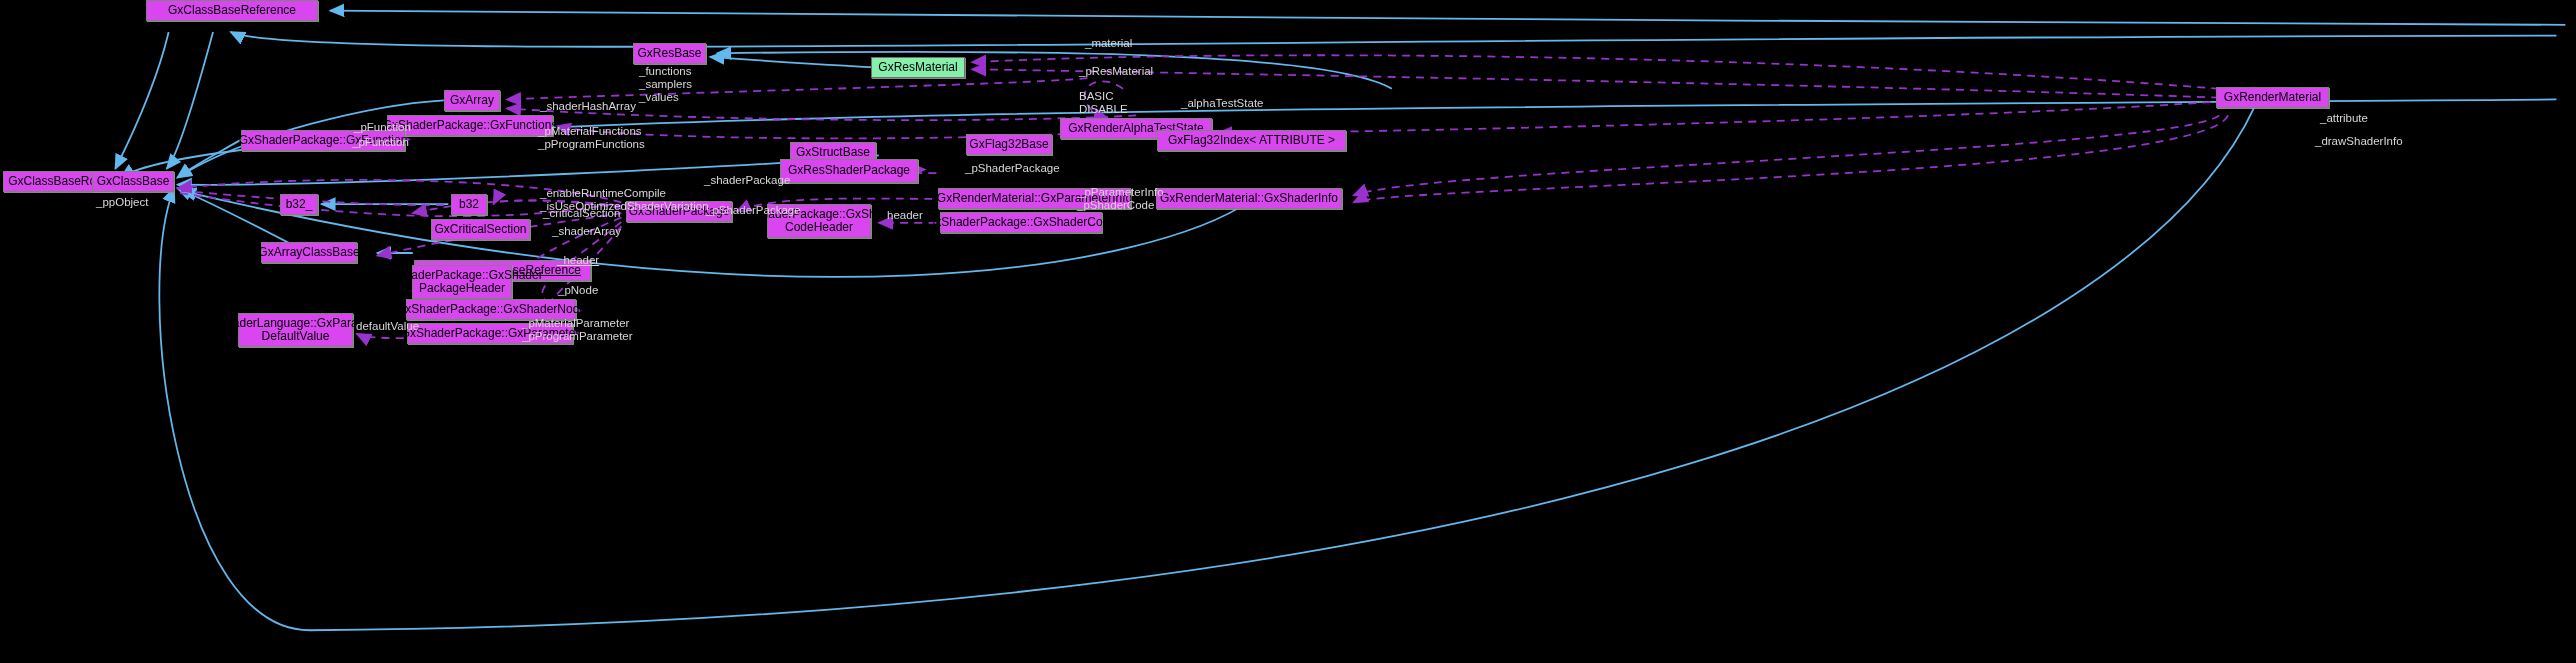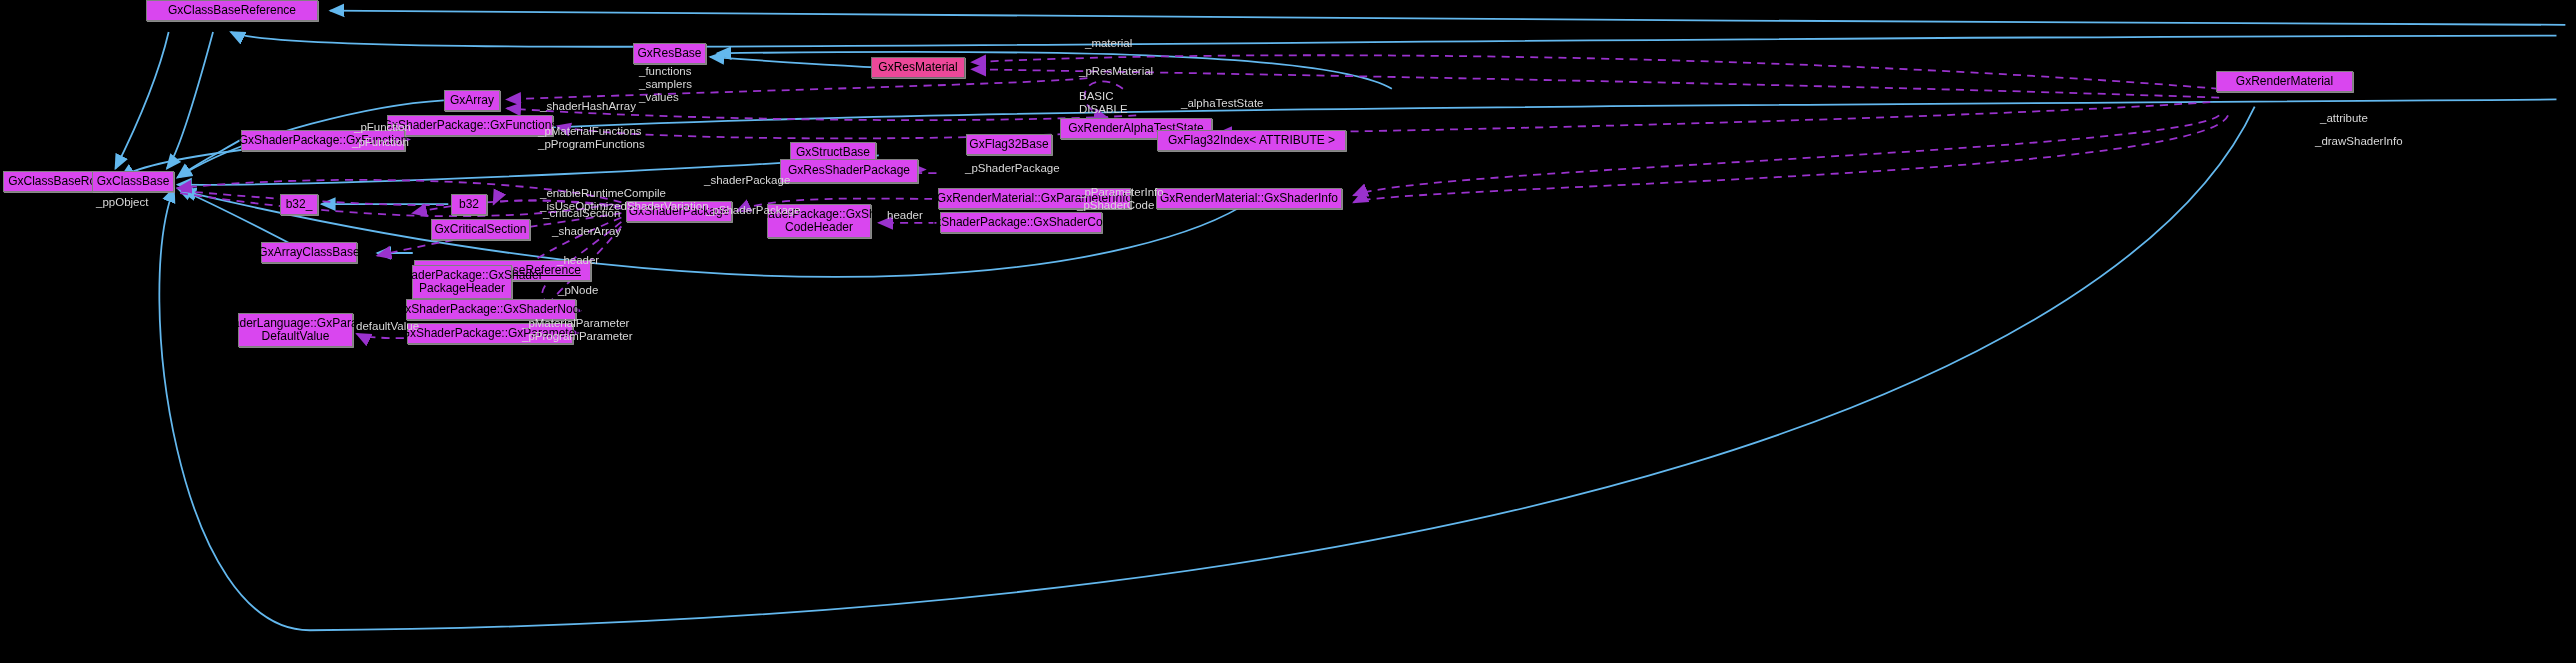--- a/index.html
+++ b/index.html
@@ -3,21 +3,21 @@
 <meta charset="utf-8">
 <style>
   html,body{margin:0;padding:0;background:#000;}
   #canvas{position:relative;width:2576px;height:664px;background:#000;overflow:hidden;
           font-family:"Liberation Sans","DejaVu Sans",sans-serif;}
   svg.edges{position:absolute;left:0;top:0;width:2576px;height:664px;}
   .node{position:absolute;box-sizing:border-box;background:#d946ef;color:#000;
         border:0.9px solid #808080;box-shadow:0.9px 0.9px 0 #9a9a9a;
         display:flex;align-items:center;justify-content:center;text-align:center;
         font-size:12px;line-height:1.12;white-space:pre-line;padding:0.9px 3.6px;}
-  .node.hl{background:#ec4899;border:0.9px solid #6f6f6f;}
+  .node.hl{background:#86efac;border:0.9px solid #6f6f6f;}
   .elabel{position:absolute;color:#d8d8d8;font-size:11.5px;line-height:1.15;
           white-space:pre-line;text-align:left;}
   .elabel.c{text-align:left;}
 </style>
 </head>
 <body>
 
 <div id="canvas">
 
   <svg class="edges" viewBox="0 0 2902 748">
@@ -71,21 +71,21 @@
       <path d="M690,230 C520,260 300,235 131,206"></path>
       <path d="M440,160 C420,158 400,157 461,157"></path>
       <path d="M505,134 C480,136 470,140 461,148"></path>
     </g>
   </svg>
 
   <div id="nodes">
       <div class="node" style="left: 146px; top: 0px; width: 172px; height: 21px;">GxClassBaseReference</div>
       <div class="node" style="left: 633px; top: 43px; width: 73px; height: 21px;">GxResBase</div>
       <div class="node hl" style="left: 871px; top: 57px; width: 94px; height: 21px;">GxResMaterial</div>
-      <div class="node" style="left: 2216px; top: 71px; width: 137px; height: 21px;">GxRenderMaterial</div>
+      <div class="node" style="left: 2216px; top: 87px; width: 113px; height: 21px;">GxRenderMaterial</div>
       <div class="node" style="left: 444px; top: 90px; width: 56px; height: 21px;">GxArray</div>
       <div class="node" style="left: 387px; top: 115px; width: 166px; height: 21px;">GxShaderPackage::GxFunctions</div>
       <div class="node" style="left: 790px; top: 142px; width: 86px; height: 21px;">GxStructBase</div>
       <div class="node" style="left: 1060px; top: 118px; width: 152px; height: 21px;">GxRenderAlphaTestState</div>
       <div class="node" style="left: 966px; top: 134px; width: 86px; height: 21px;">GxFlag32Base</div>
       <div class="node" style="left: 1157px; top: 130px; width: 189px; height: 21px;">GxFlag32Index&lt; ATTRIBUTE &gt;</div>
       <div class="node" style="left: 241px; top: 130px; width: 164px; height: 21px;">GxShaderPackage::GxFunction</div>
       <div class="node" style="left: 780px; top: 159px; width: 138px; height: 24px;">GxResShaderPackage</div>
       <div class="node" style="left: 2.7px; top: 171px; width: 109px; height: 21px;">GxClassBaseRoot</div>
       <div class="node" style="left: 92px; top: 171px; width: 82px; height: 21px;">GxClassBase</div>
@@ -127,20 +127,20 @@
       <div class="elabel" style="left: 965px; top: 162px;">_pShaderPackage</div>
       <div class="elabel" style="left: 540px; top: 187px;">_enableRuntimeCompile
 _isUseOptimizedShaderVariation</div>
       <div class="elabel" style="left: 96px; top: 196px;">_ppObject</div>
       <div class="elabel" style="left: 1078px; top: 186px;">_pParameterInfo</div>
       <div class="elabel" style="left: 543px; top: 207px;">_criticalSection</div>
       <div class="elabel" style="left: 1077px; top: 199px;">_pShaderCode</div>
       <div class="elabel" style="left: 706px; top: 204px;">_pShaderPackage</div>
       <div class="elabel" style="left: 887px; top: 209px;">header</div>
       <div class="elabel" style="left: 552px; top: 225px;">_shaderArray</div>
-      <div class="elabel" style="left: 557px; top: 254px;">_header</div>
+      <div class="elabel" style="left: 557px; top: 254px; text-decoration: underline;">_header</div>
       <div class="elabel" style="left: 558px; top: 284px;">_pNode</div>
       <div class="elabel" style="left: 522px; top: 317px;">_pMaterialParameter
 _pProgramParameter</div>
       <div class="elabel" style="left: 356px; top: 320px;">defaultValue</div>
     </div>
 </div>
 
 
 </body></html>

